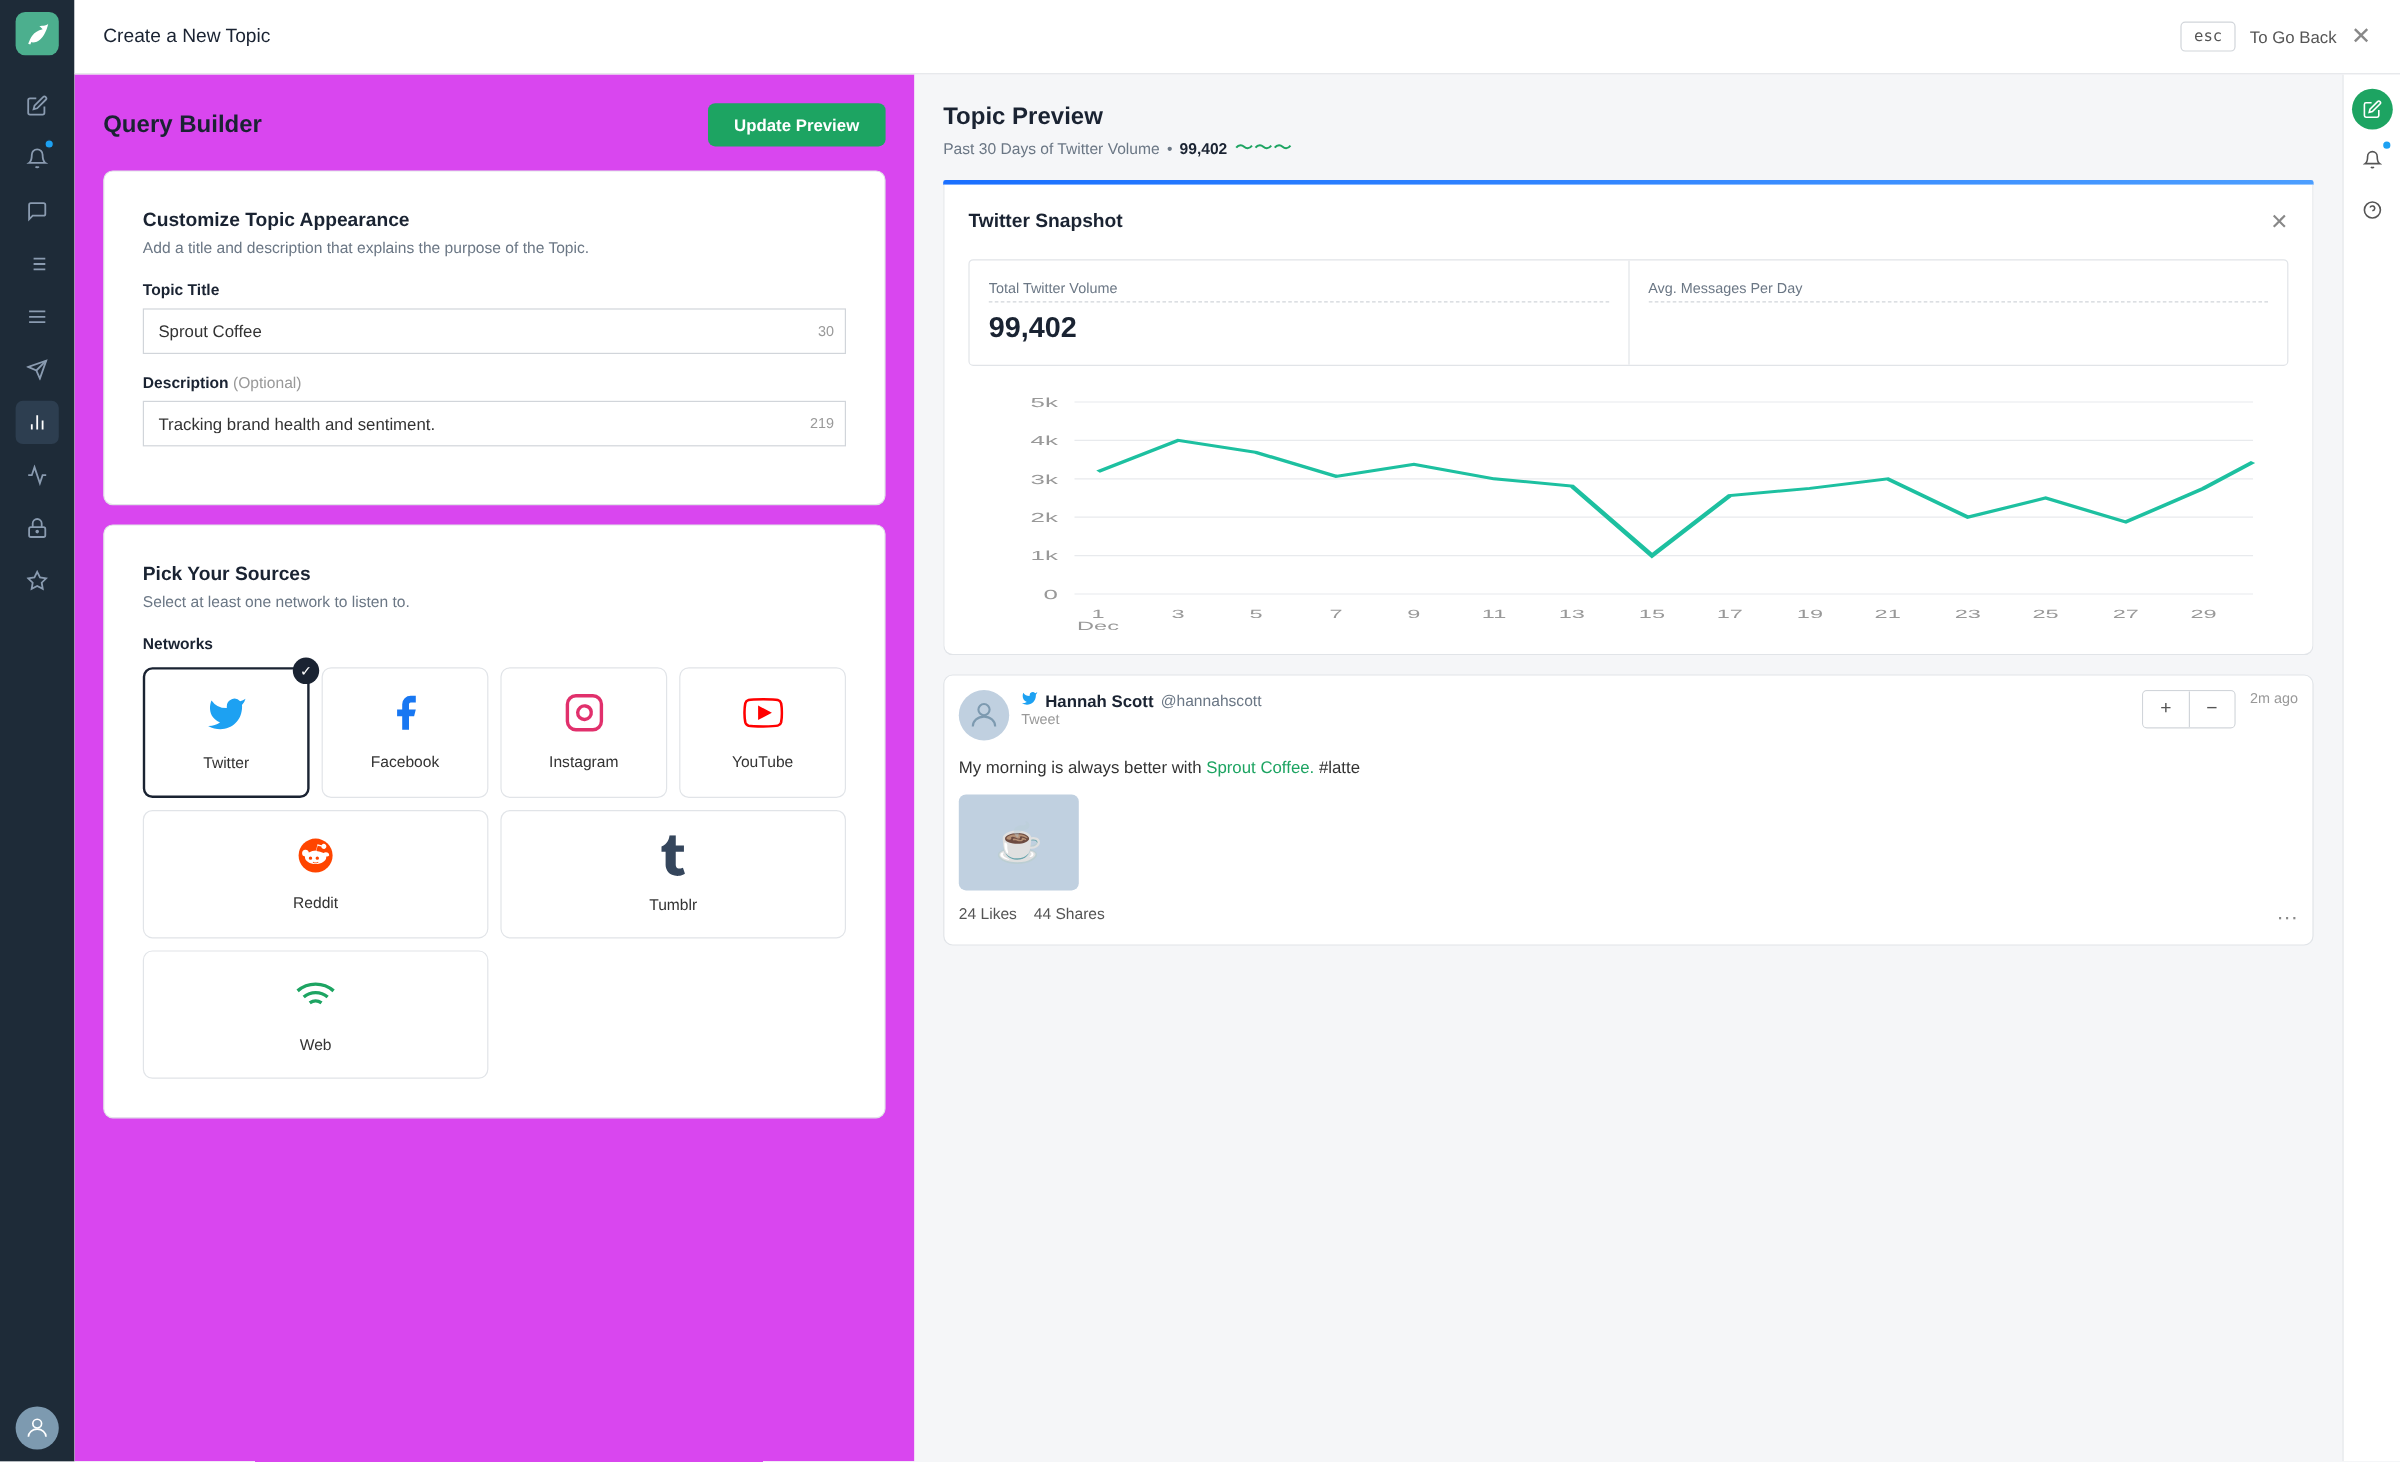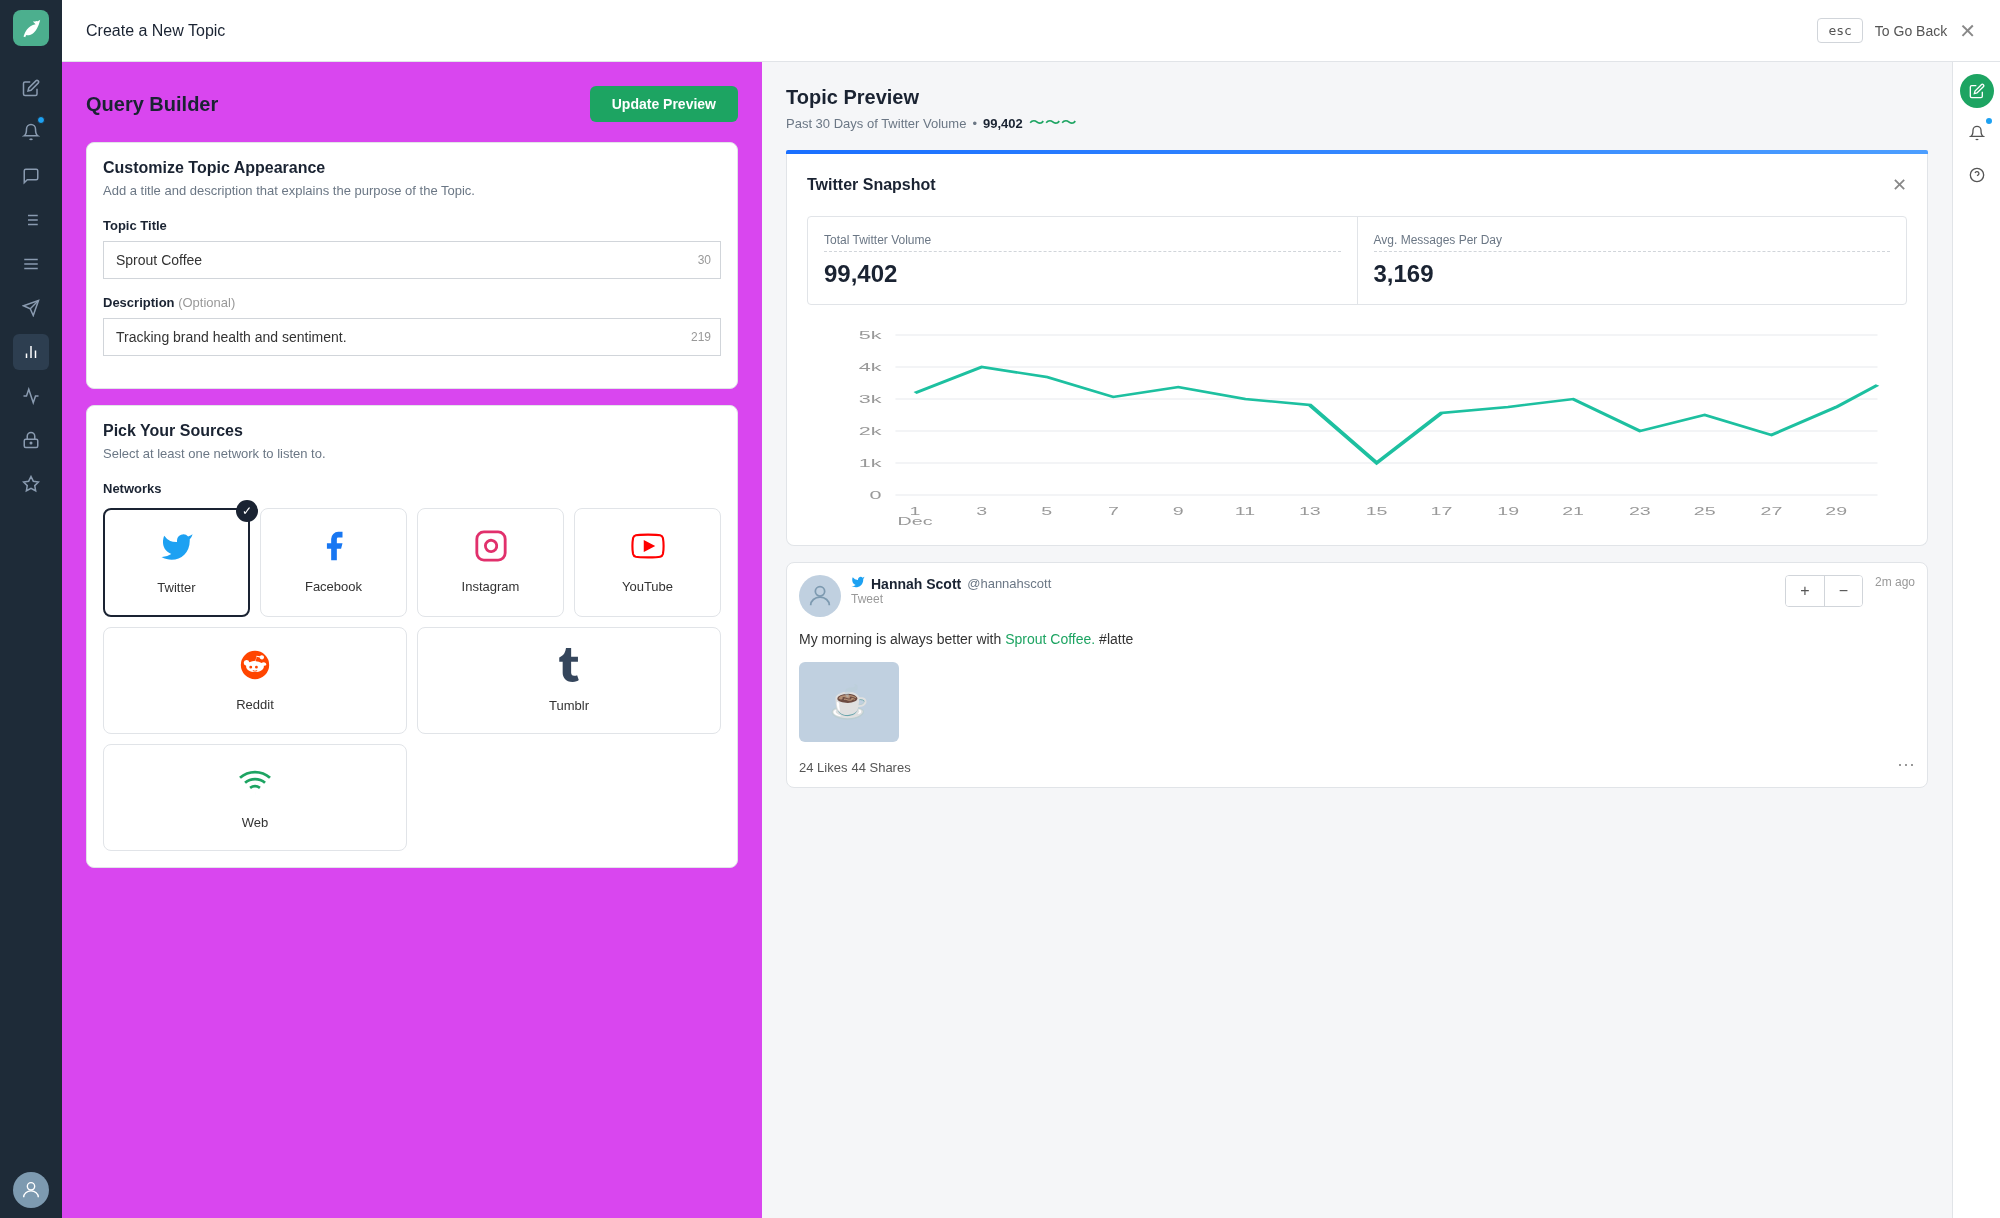--- a/index.html
+++ b/index.html
@@ -110,21 +110,21 @@
       padding: 10px 22px;
       border-radius: 6px;
       font-size: 14px;
       font-weight: 600;
       cursor: pointer;
     }
     .section-card {
       background: white;
       border-radius: 8px;
       border: 1px solid #e1e4e8;
-      padding: 16px;
+      padding: 32px;
       margin-bottom: 16px;
     }
     .section-card-title {
       font-size: 16px;
       font-weight: 700;
       color: #1a2332;
       margin-bottom: 6px;
     }
     .section-card-desc {
       font-size: 13px;
@@ -344,22 +344,22 @@
       width: 100px; height: 80px;
       background: #c0d0e0;
       border-radius: 6px;
       overflow: hidden;
       margin-bottom: 12px;
       display: flex; align-items: center; justify-content: center;
       font-size: 32px;
     }
     .tweet-footer {
       display: flex;
-      align-items: flex-end;
-      gap: 4px;
+      align-items: flex-start;
+      gap: 14px;
     }
     .tweet-stat { font-size: 13px; color: #555; }
     .tweet-more { margin-left: auto; font-size: 18px; color: #888; cursor: pointer; }
 
     
     .right-sidebar {
       width: 48px;
       background: white;
       border-left: 1px solid #e1e4e8;
       display: flex;
@@ -615,21 +615,20 @@
           <button class="snapshot-close">✕</button>
         </div>
 
         <div class="stats-row">
           <div class="stat-cell">
             <div class="stat-label">Total Twitter Volume</div>
             <div class="stat-value">99,402</div>
           </div>
           <div class="stat-cell">
             <div class="stat-label">Avg. Messages Per Day</div>
-            <div class="stat-value">3,169</div>
           </div>
         </div>
 
         <div class="chart-container">
           <svg class="chart-svg" viewBox="0 0 560 200" preserveAspectRatio="none">
 
             <line x1="45" y1="10" x2="545" y2="10" class="grid-line"></line>
             <line x1="45" y1="42" x2="545" y2="42" class="grid-line"></line>
             <line x1="45" y1="74" x2="545" y2="74" class="grid-line"></line>
             <line x1="45" y1="106" x2="545" y2="106" class="grid-line"></line>

